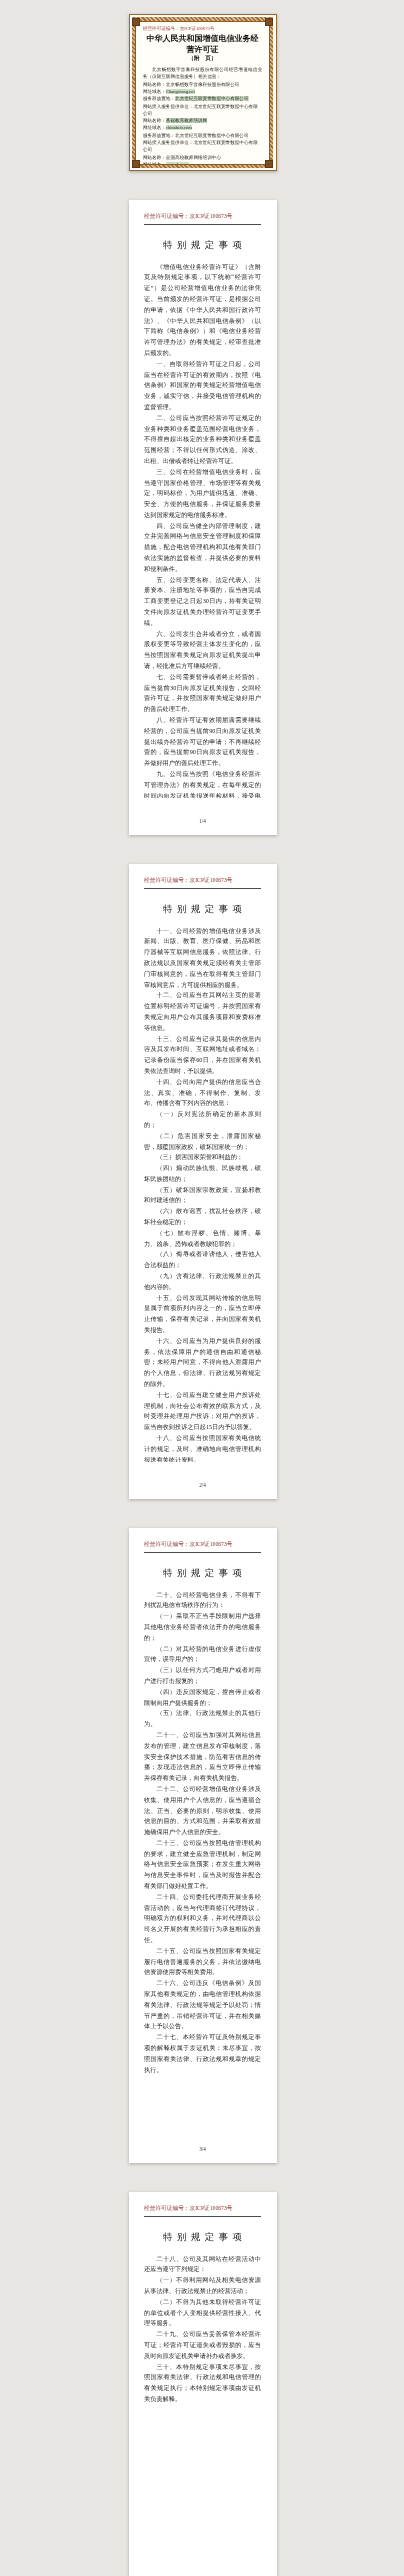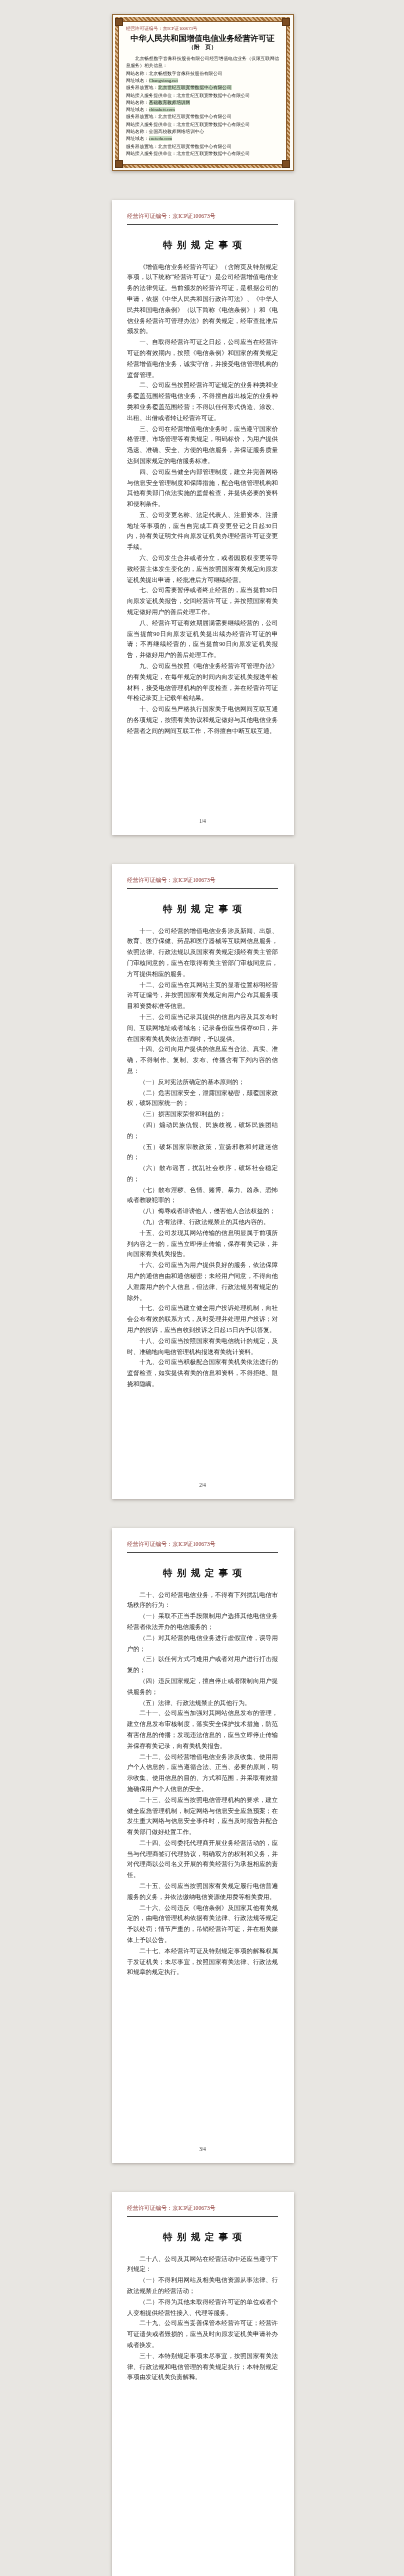--- a/index.html
+++ b/index.html
@@ -3,21 +3,21 @@
 <meta charset="utf-8">
 <style>
   html,body{margin:0;padding:0;}
   body{
     width:405px;height:2873px;
     background:#e8e6e2;
     font-family:"Liberation Serif","DejaVu Serif",serif;
     overflow:hidden;
   }
   .page{
-    width:182px;margin:6px auto;background:#ffffff;
+    width:148px;margin:6px auto;background:#ffffff;
     box-shadow:0 0.5px 3.1px rgba(60,50,40,.35);
     box-sizing:border-box;
   }
   
   #page1{margin-top:14.4px;height:157px;padding:2.1px;border:0.5px solid #946a38;background:#fdfbf5;}
   .cert-band{height:100%;box-sizing:border-box;padding:3.6px;position:relative;
     background:repeating-linear-gradient(45deg,#d8b488 0 1.5px,#a5723a 1.5px 3.1px);}
   .corner{position:absolute;width:5.7px;height:5.7px;background:#7c4d22;border:0.5px solid #5d3817;}
   .corner.tl{top:0.5px;left:0.5px}.corner.tr{top:0.5px;right:0.5px}
   .corner.bl{bottom:0.5px;left:0.5px}.corner.br{bottom:0.5px;right:0.5px}
@@ -27,21 +27,21 @@
   .cert-title{font-size:8px;font-weight:bold;text-align:center;color:#101010;margin:1px 0 0.5px;}
   .cert-sub{font-size:5.7px;font-weight:bold;text-align:center;color:#101010;margin:0 0 3.1px;}
   .cert-intro{font-size:4.6px;line-height:7.2px;text-indent:2em;color:#1f1f1f;margin:0;text-align:justify;}
   .entry{font-size:4.6px;line-height:7.3px;color:#1f1f1f;}
   .elab{color:#1f1f1f;}
   .hl{background:#ccdfc6;}
   
   .pp{height:635px;margin-top:29px;position:relative;padding:12.4px 15.5px;}
   .pp-head{font-size:5.7px;color:#8b3430;}
   .pp-rule{border-bottom:0.5px solid #4a4a4a;margin-top:3.1px;}
-  .pp-title{font-size:9.3px;font-weight:bold;letter-spacing:4.6px;text-align:center;
+  .pp-title{font-size:9.3px;font-weight:normal;letter-spacing:4.6px;text-align:center;
     margin:14.4px 0 9.3px;color:#141414;text-indent:4.6px;}
   .pp-body{overflow:hidden;height:536px;}
   .para{font-size:6.2px;line-height:10.8px;text-align:justify;text-indent:2em;margin:0;color:#1d1d1d;}
   .pageno{position:absolute;bottom:11.3px;left:0;right:0;text-align:center;font-size:5.2px;color:#333;}
 </style>
 </head>
 <body>
 
 <div class="page" id="page1">
   <div class="cert-band">

